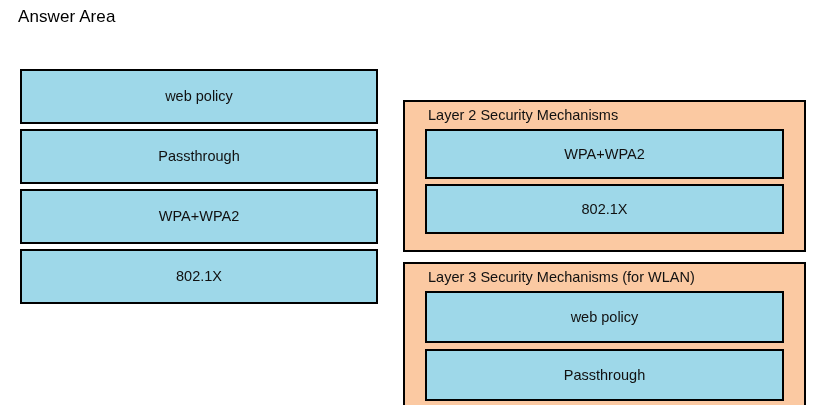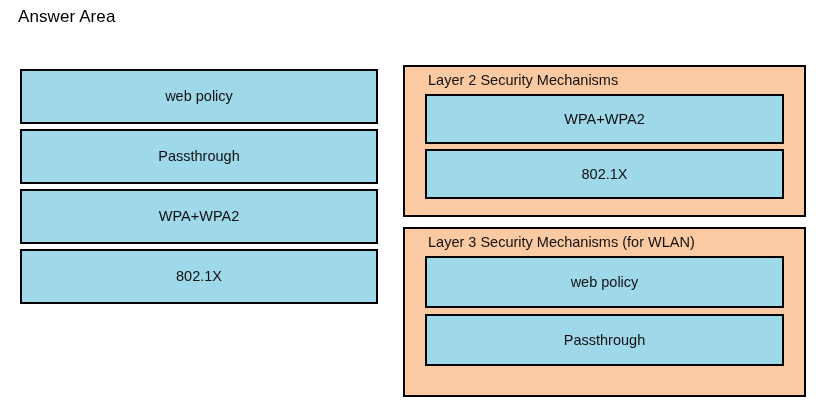--- a/index.html
+++ b/index.html
@@ -79,21 +79,21 @@
     width: 359px;
     background: #9ED8E9;
     border: 2px solid #000000;
     display: flex;
     align-items: center;
     justify-content: center;
     font-size: 14.5px;
     color: #111111;
     line-height: 1;
   }
-  #panel-layer2 { height: 152px; }
+  #panel-layer2 { height: 152px; margin-top: 35px; }
   #panel-layer2 .panel-slot { height: 50px; }
   #panel-layer2 .panel-slot + .panel-slot { margin-top: 5px; }
 
   #panel-layer3 {
     margin-top: 10px;
     height: 170px;
   }
   #panel-layer3 .panel-slot { height: 52px; }
   #panel-layer3 .panel-slot + .panel-slot { margin-top: 6px; }
 </style>

